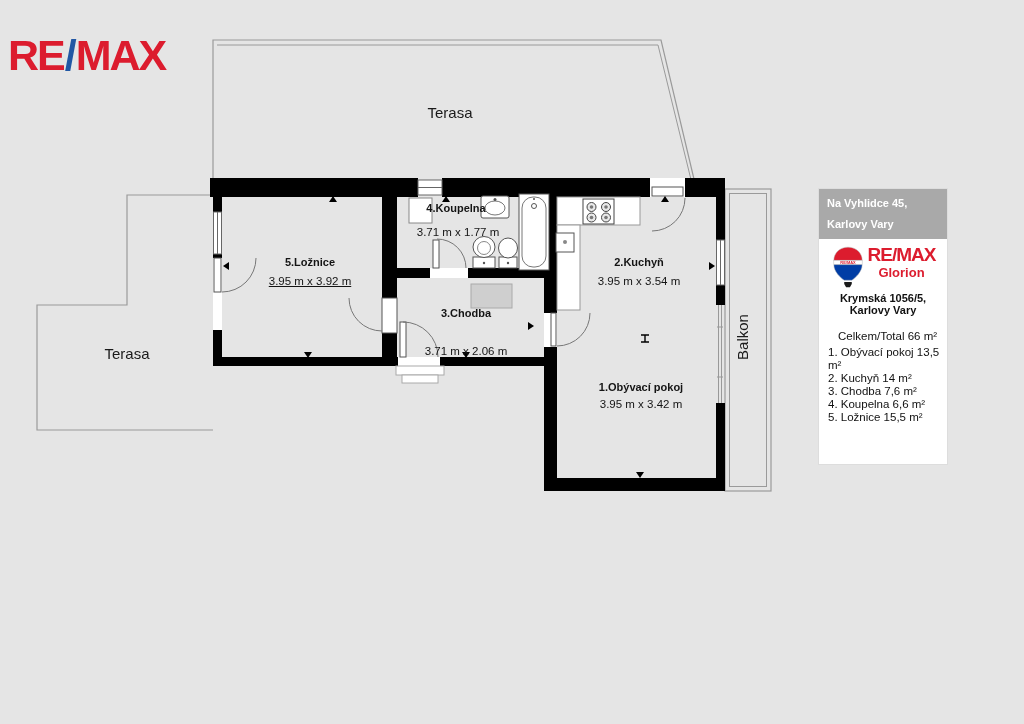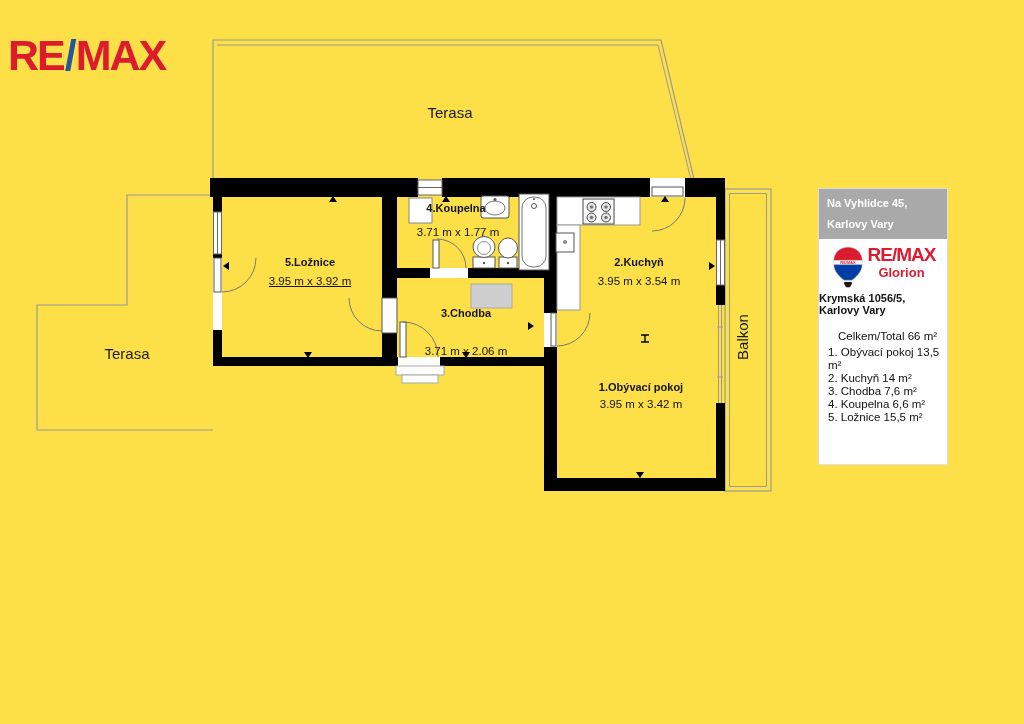--- a/index.html
+++ b/index.html
@@ -1,16 +1,16 @@
 <!DOCTYPE html>
 <html><head>
 <meta charset="utf-8">
 <style>
   html,body{margin:0;padding:0;background:#fff;}
-  .stage{position:relative;width:1024px;height:724px;background:#fde047;overflow:hidden;
+  .stage{position:relative;width:1024px;height:724px;background:#e5e5e5;overflow:hidden;
          font-family:"Liberation Sans",sans-serif;}
   .plan-svg{position:absolute;left:0;top:0;}
 
   
   .brand-logo{position:absolute;left:8px;top:34px;font-size:43px;font-weight:bold;
               letter-spacing:-2px;line-height:1;}
   .brand-logo .red{color:#dc1c2e;}
   .brand-logo .blue{color:#2157a4;padding:0 1px;}
 
   
@@ -25,21 +25,21 @@
   .panel{position:absolute;left:818px;top:188px;width:130px;height:277px;
          background:#fff;border:1px solid #ddd;box-sizing:border-box;}
   .panel-header{background:#a9a9a9;color:#fff;font-size:11px;font-weight:bold;
                 padding:8px 8px 9px 8px;}
   .panel-header .l2{margin-top:9px;}
   .brandrow{display:flex;align-items:flex-start;justify-content:center;
             padding:6px 2px 0 2px;}
   .brandcol{margin-left:3px;text-align:center;}
   .remax-txt{color:#dc1c2e;font-weight:bold;font-size:19px;letter-spacing:-1px;line-height:20px;}
   .glorion-txt{color:#dc1c2e;font-weight:bold;font-size:13px;line-height:15px;}
-  .office-address{font-weight:bold;font-size:11px;color:#111;margin-top:3px;}
+  .office-address{font-weight:bold;font-size:11px;color:#111;text-align:center;margin-top:3px;}
   .area-list{font-size:11.5px;color:#111;line-height:13px;margin-top:14px;padding-left:9px;}
   .area-list .total{padding-left:10px;margin-bottom:3px;}
   .area-list .itm{margin-top:0;}
 </style>
 </head>
 <body>
 
 <div class="stage">
 
   <div class="brand-logo">

